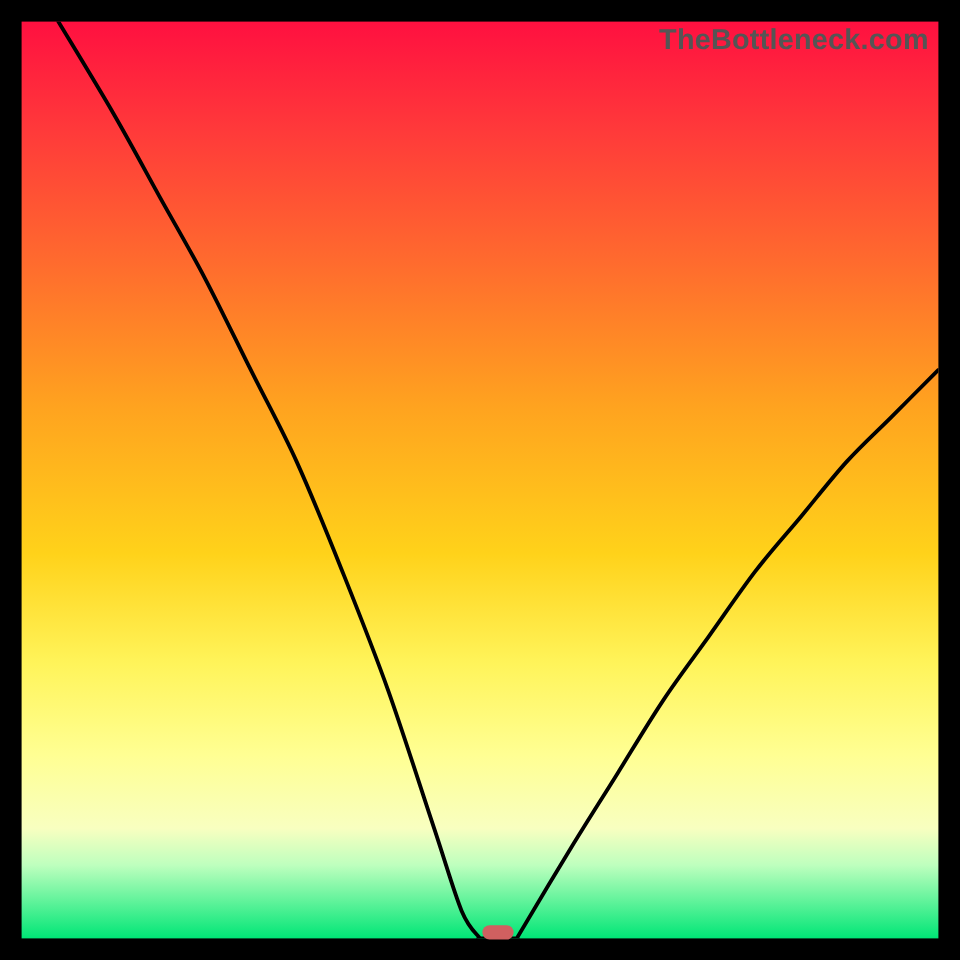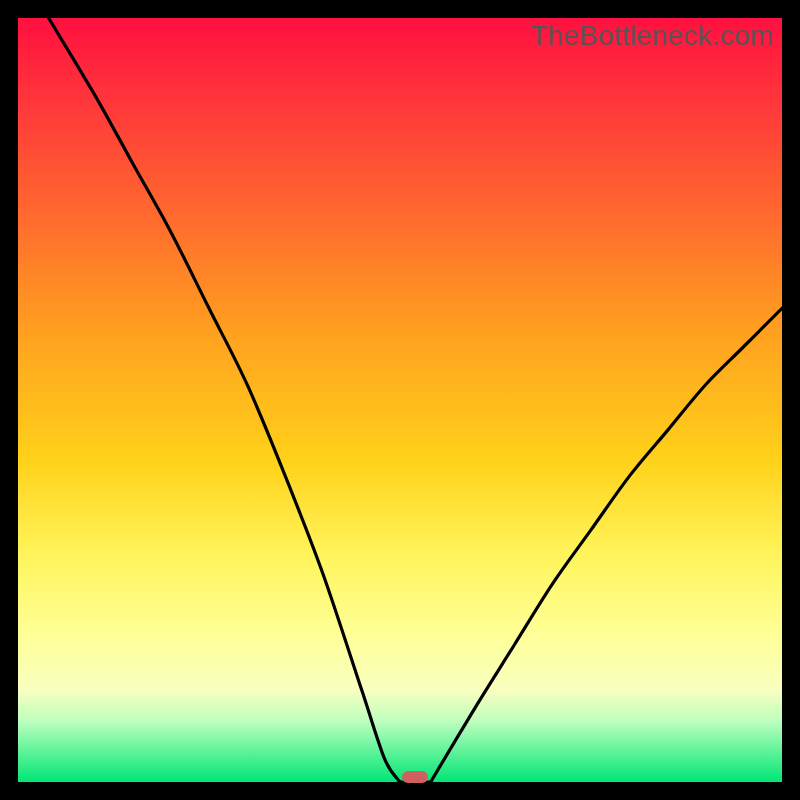--- a/index.html
+++ b/index.html
@@ -35,22 +35,22 @@
       #f8ffc0 88%,
       #beffbe 92%,
       #00e676 100%
     );
   }
   .watermark {
     position: absolute;
     top: 2px;
     right: 8px;
     color: #555;
-    font-size: 28px;
-    font-weight: 400;
+    font-size: 24px;
+    font-weight: 700;
     letter-spacing: 0.2px;
     user-select: none;
   }
   svg.curve {
     position: absolute;
     left: 0;
     top: 0;
     width: 764px;
     height: 764px;
   }

